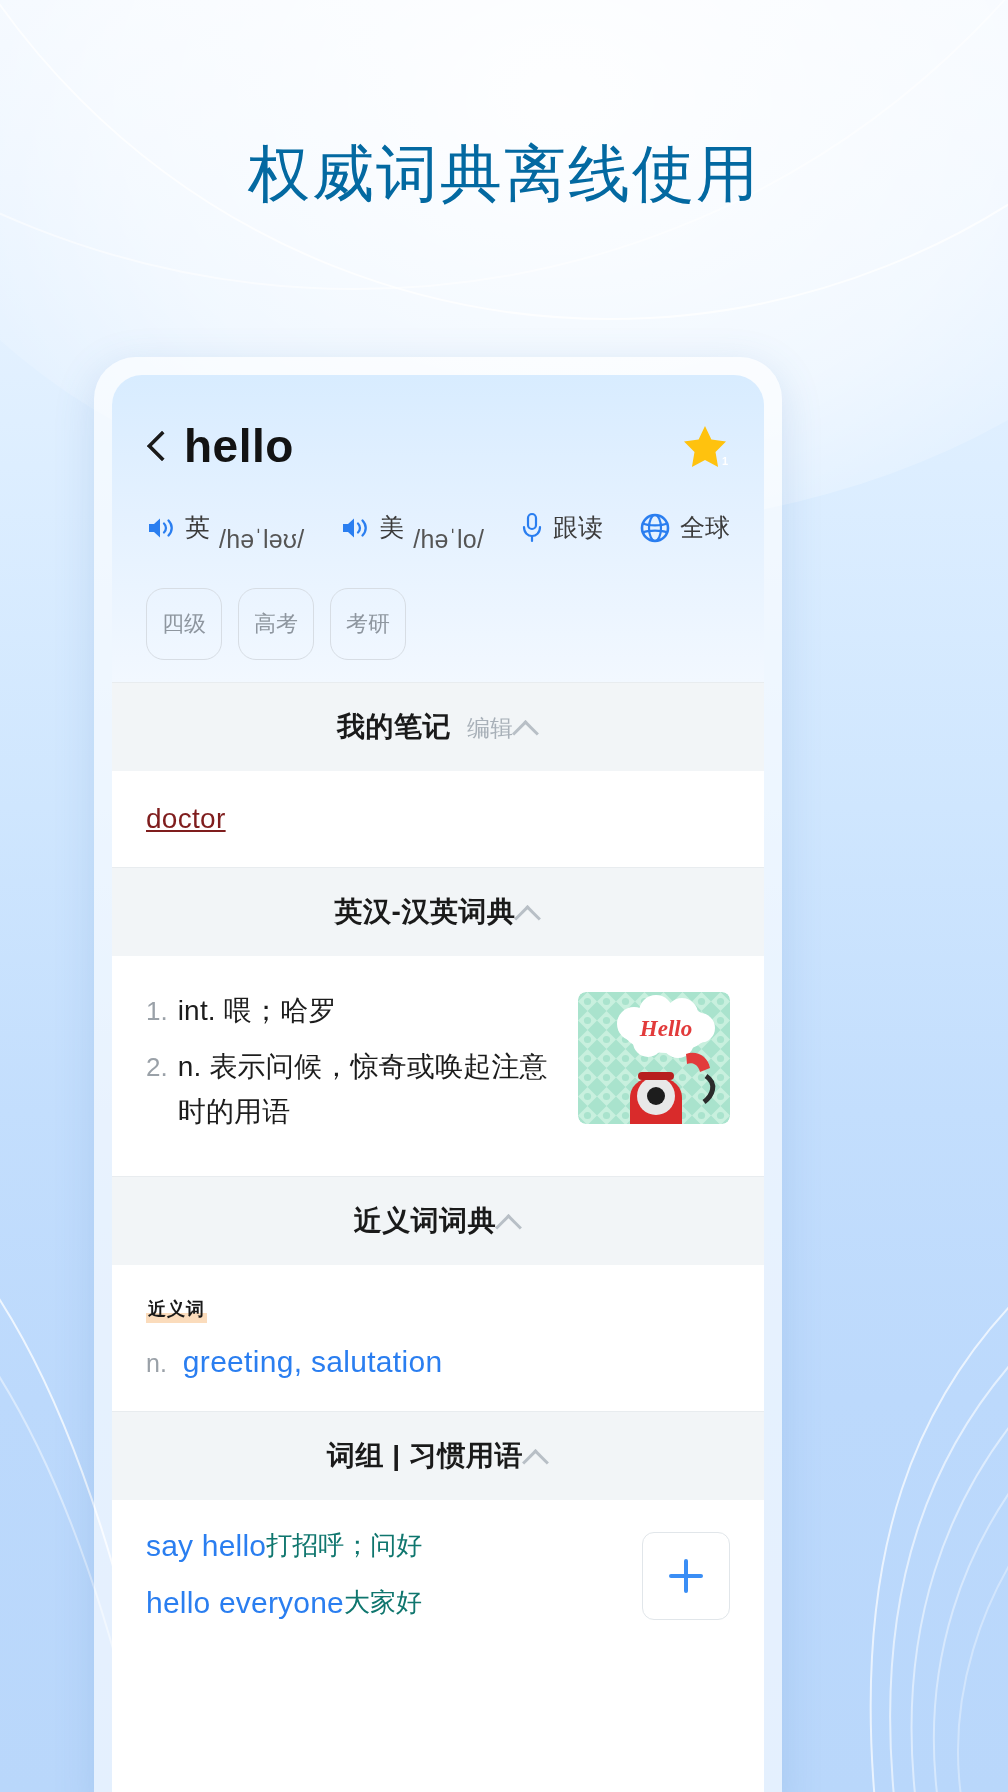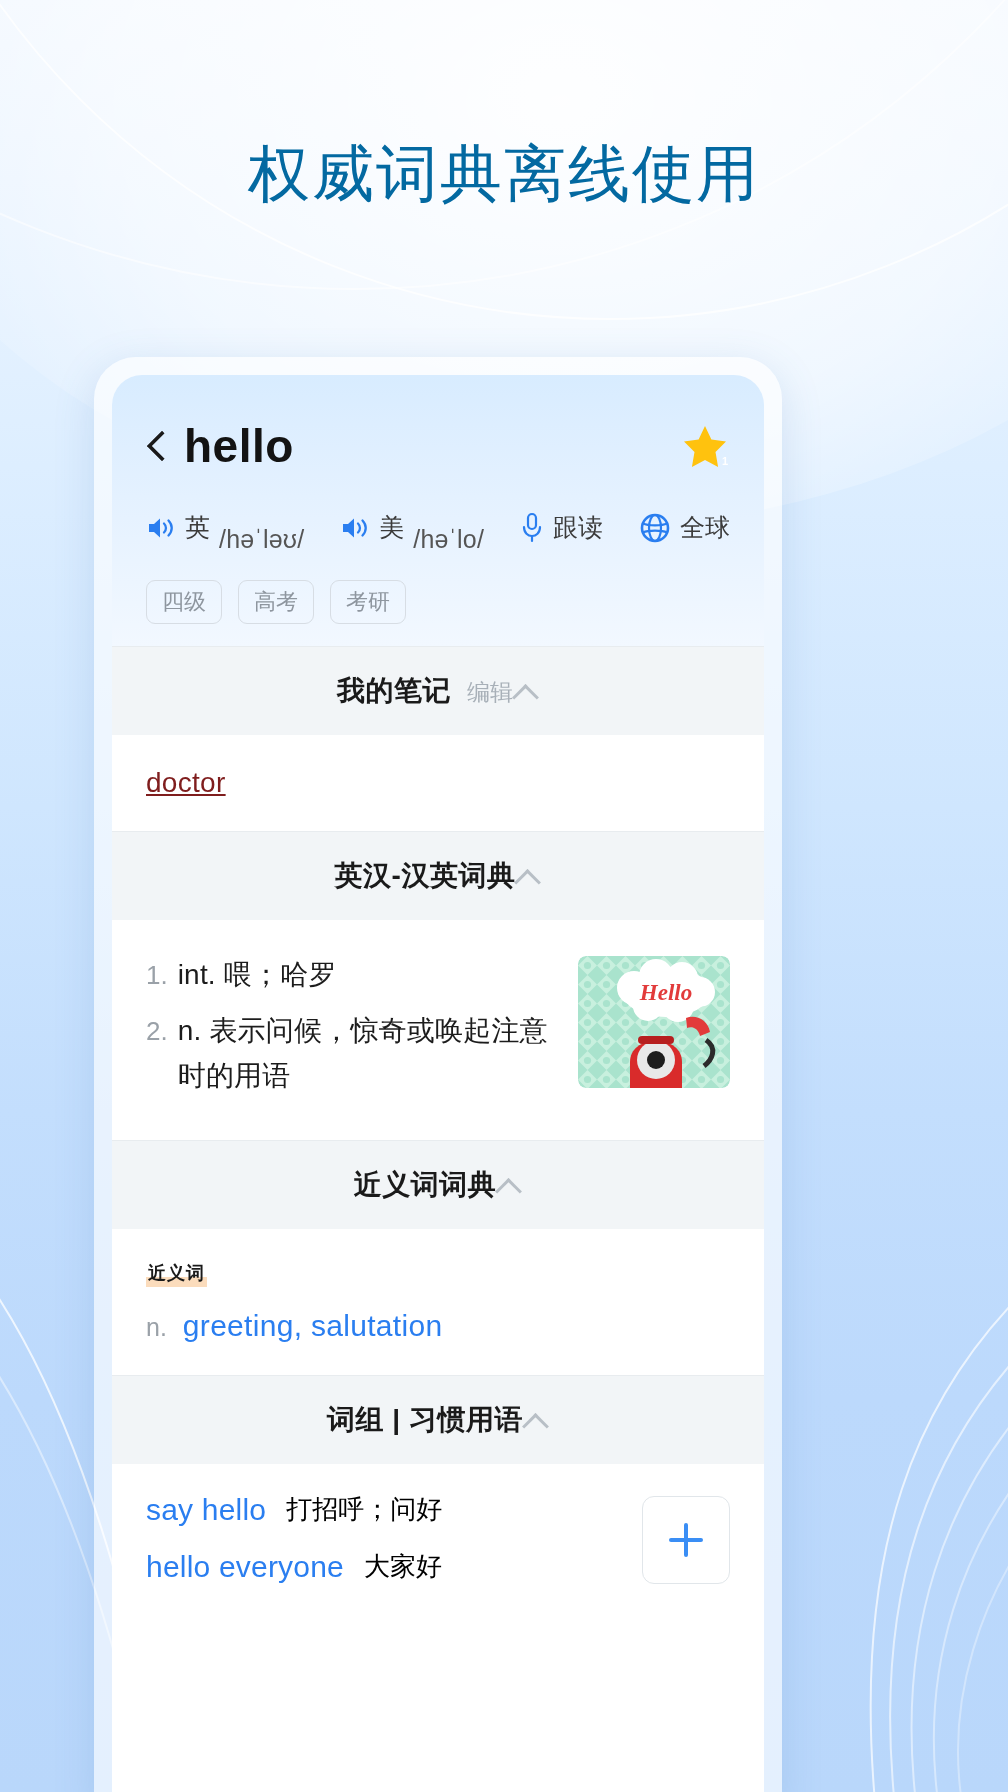--- a/index.html
+++ b/index.html
@@ -186,27 +186,28 @@
   .globe-icon { width:32px; height:32px; flex:none; }
 
   
   .tag-row {
     display:flex;
     gap:16px;
     margin-top:26px;
   }
   .tag {
     border:1.5px solid #d7dde4;
-    border-radius:9px;
-    padding:8px 15px;
+    border-radius:18px;
+    padding:22px 15px;
     font-size:22px;
     color:#8e969f;
     background:transparent;
     line-height:1.2;
     cursor:pointer;
+    margin-top:8px;
   }
 
   
   .sec-head {
     background:#f2f5f7;
     padding:25px 34px;
     display:flex;
     align-items:center;
     justify-content:center;
     border-top:1px solid #e8ecef;
@@ -323,32 +324,31 @@
     padding:28px 34px 20px 34px;
     display:flex;
     justify-content:space-between;
     align-items:flex-start;
     gap:20px;
   }
   .phrase-list { flex:1; min-width:0; }
   .phrase-row {
     display:flex;
     align-items:center;
-    gap:20px;
     margin-bottom:22px;
   }
   .phrase-en {
     font-size:30px;
     color:#2a7ef0;
     letter-spacing:0.2px;
     cursor:pointer;
   }
   .phrase-cn {
     font-size:26px;
-    color:#000000;
+    color:#0f766e;
   }
   .add-btn {
     width:88px; height:88px;
     border:1.5px solid #e1e6ea;
     border-radius:12px;
     display:flex;
     align-items:center;
     justify-content:center;
     flex:none;
     margin-top:4px;

